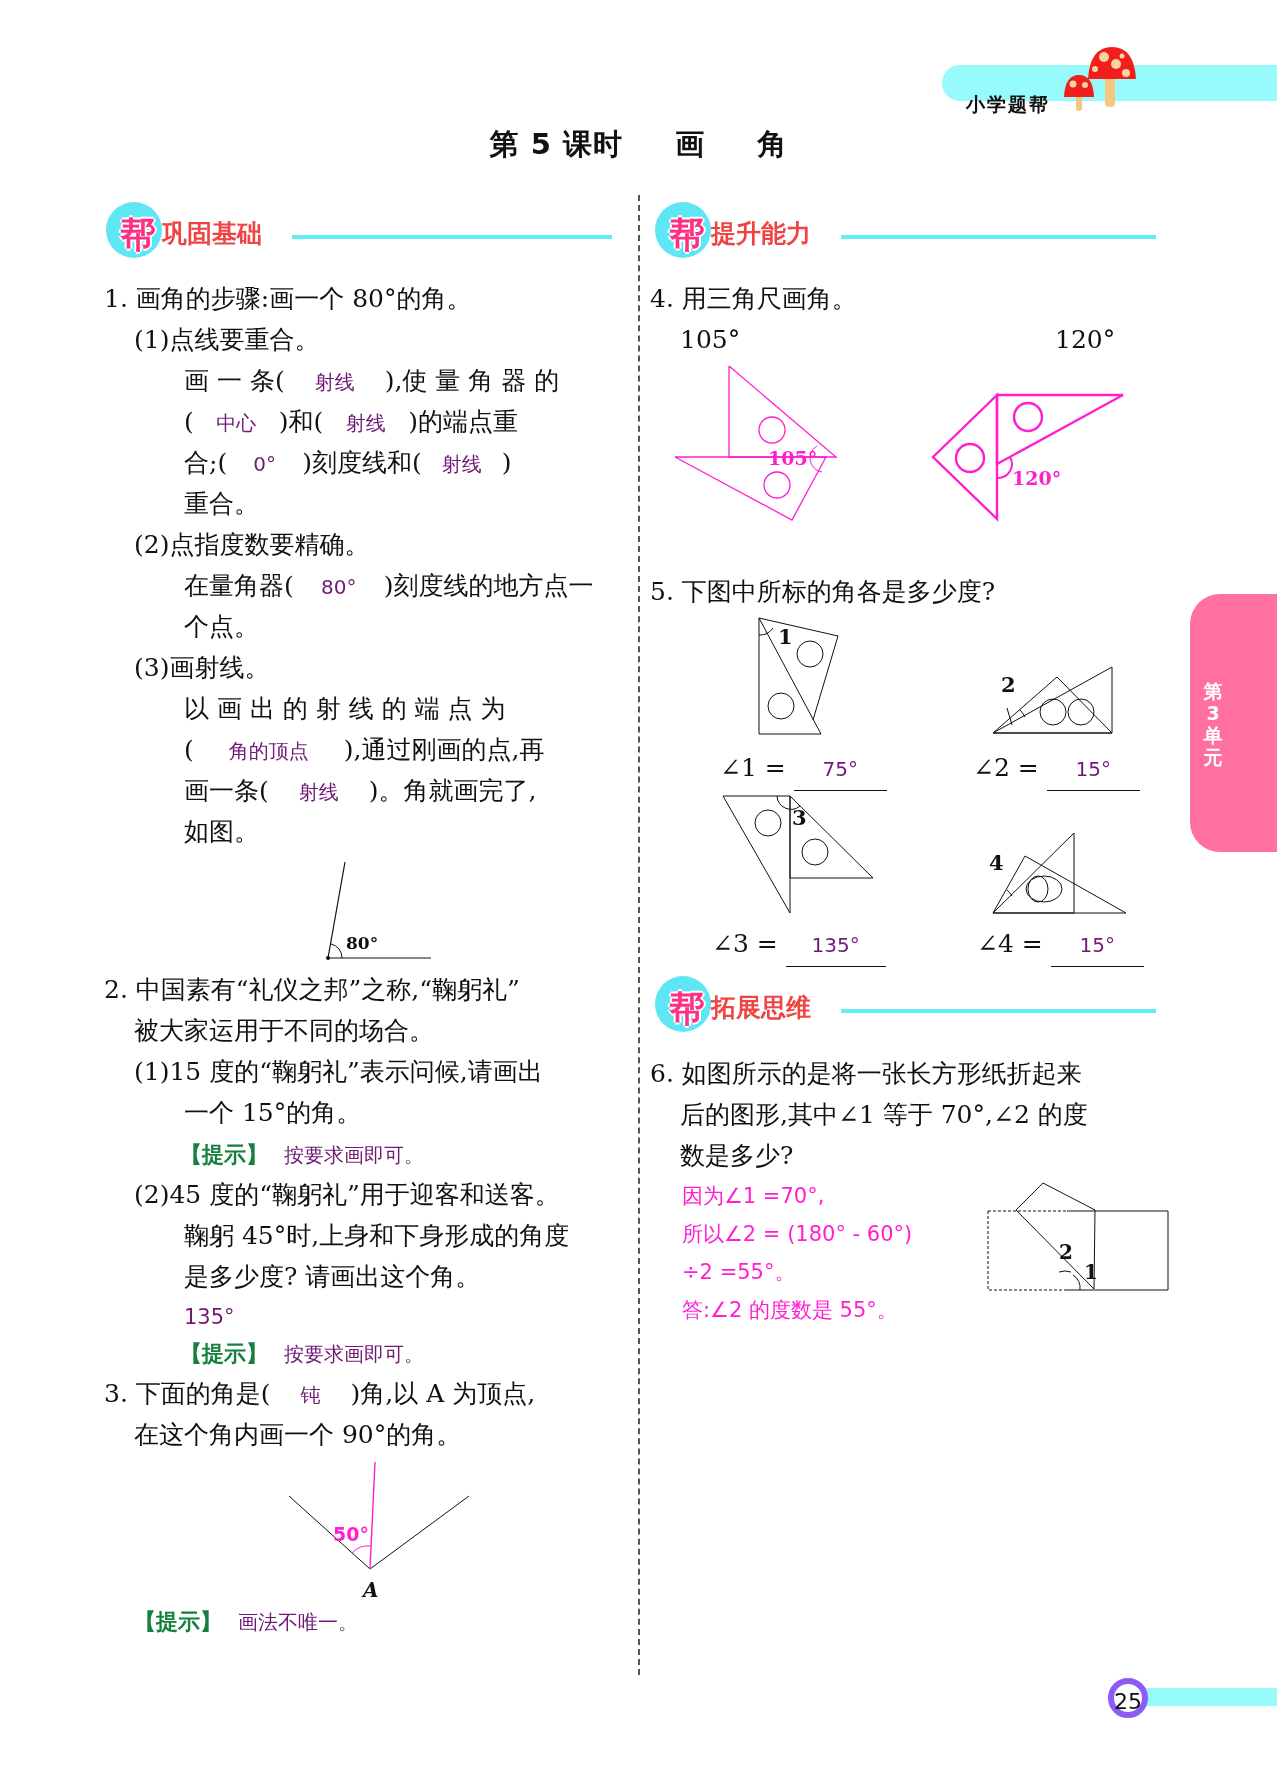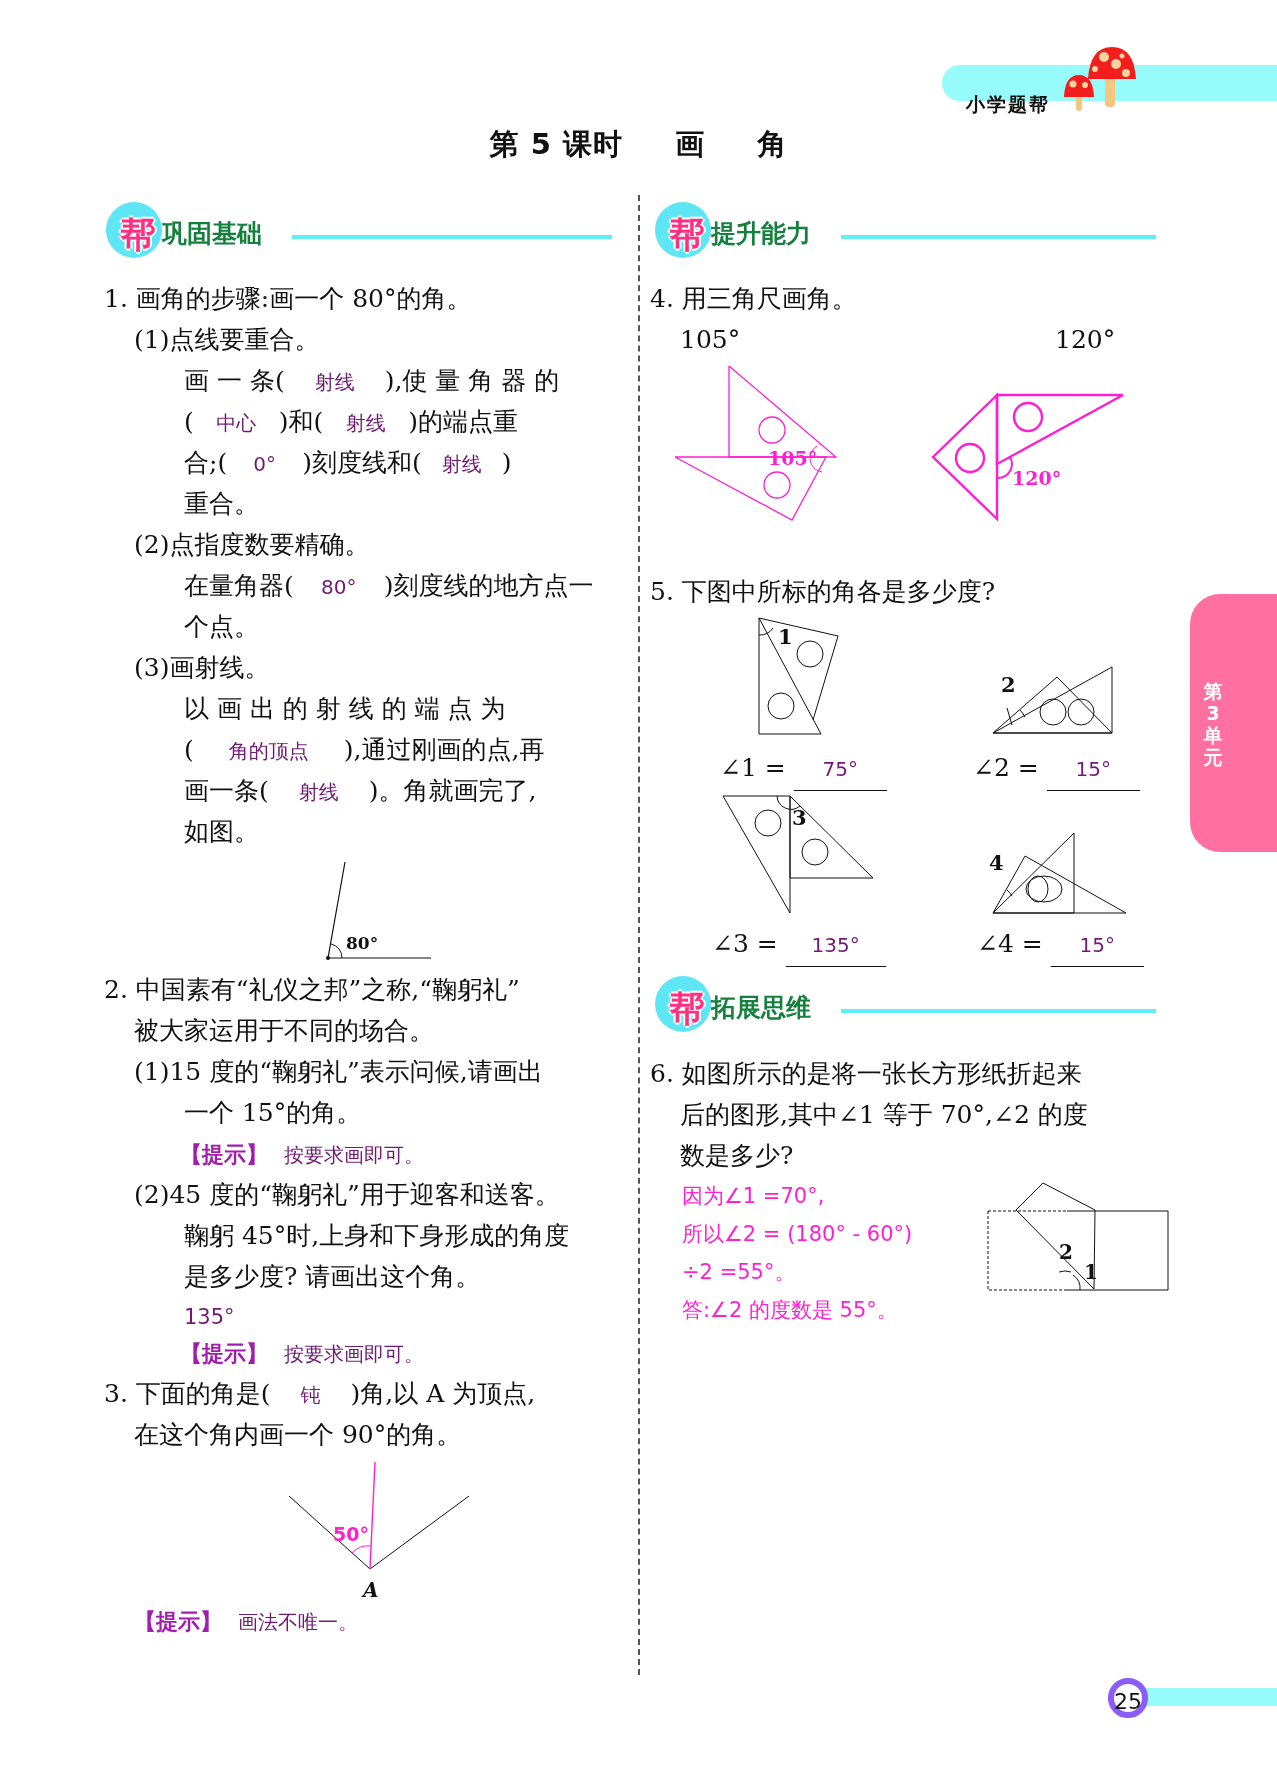--- a/index.html
+++ b/index.html
@@ -12,26 +12,26 @@
   .top-band { left: 942px; top: 65px; width: 335px; height: 36px; background: #98fbfb; border-radius: 18px 0 0 18px; }
   .top-brand { left: 966px; top: 72px; font-family: "DejaVu Sans", sans-serif; font-size: 19px; font-weight: bold; letter-spacing: 2px; color: #111; margin-top: 20px; }
 
   .page-title { left: 0; width: 1277px; top: 125px; text-align: center; font-family: "DejaVu Sans", sans-serif; font-weight: bold; font-size: 29px; letter-spacing: 1px; }
   .page-title span { display: inline-block; }
 
   
   .sec { height: 66px; }
   .sec .bubble { position: absolute; left: 0; top: 0; width: 56px; height: 56px; border-radius: 50%; background: #5ee6f5; }
   .sec .bang { position: absolute; left: 14px; top: 9px; font-family: "DejaVu Sans", sans-serif; font-weight: bold; font-size: 36px; color: #ff2f82; text-shadow: -2px 0 #fff, 2px 0 #fff, 0 -2px #fff, 0 2px #fff; }
-  .sec .stitle { position: absolute; left: 56px; top: 15px; font-family: "DejaVu Sans", sans-serif; font-weight: bold; font-size: 25px; color: #15803d; white-space: nowrap; }
+  .sec .stitle { position: absolute; left: 56px; top: 15px; font-family: "DejaVu Sans", sans-serif; font-weight: bold; font-size: 25px; color: #ef4444; white-space: nowrap; }
   .sec .sline { position: absolute; top: 33px; height: 4px; background: #5ef0f5; }
 
   .line { position: absolute; font-size: 25px; line-height: 41px; white-space: nowrap; }
   .ans { font-family: "DejaVu Sans", sans-serif; color: #701a75; font-size: 20px; }
-  .tip-b { font-family: "DejaVu Sans", sans-serif; font-weight: bold; color: #a21caf; font-size: 22px; }
+  .tip-b { font-family: "DejaVu Sans", sans-serif; font-weight: bold; color: #15803d; font-size: 22px; }
 
   .divider { left: 638px; top: 195px; height: 1480px; border-left: 2px dashed #555; }
 
   .side-tab { left: 1190px; top: 594px; width: 87px; height: 258px; background: #ff6fa0; border-radius: 30px 0 0 30px; }
   .side-text { left: 1190px; top: 680px; width: 46px; text-align: center; color: #fff; font-family: "DejaVu Sans", sans-serif; font-weight: bold; font-size: 19px; line-height: 22px; }
 
   .foot-band { left: 1140px; top: 1688px; width: 137px; height: 18px; background: #98fbfb; }
   .page-num { left: 1108px; top: 1678px; width: 40px; height: 40px; border: 6px solid #8b5cf6; border-radius: 50%; background: #fff; text-align: left; line-height: 36px; font-family: "DejaVu Sans", sans-serif; font-size: 22px; }
 
   .blank { display: inline-block; border-bottom: 1.5px solid #111; text-align: center; }

